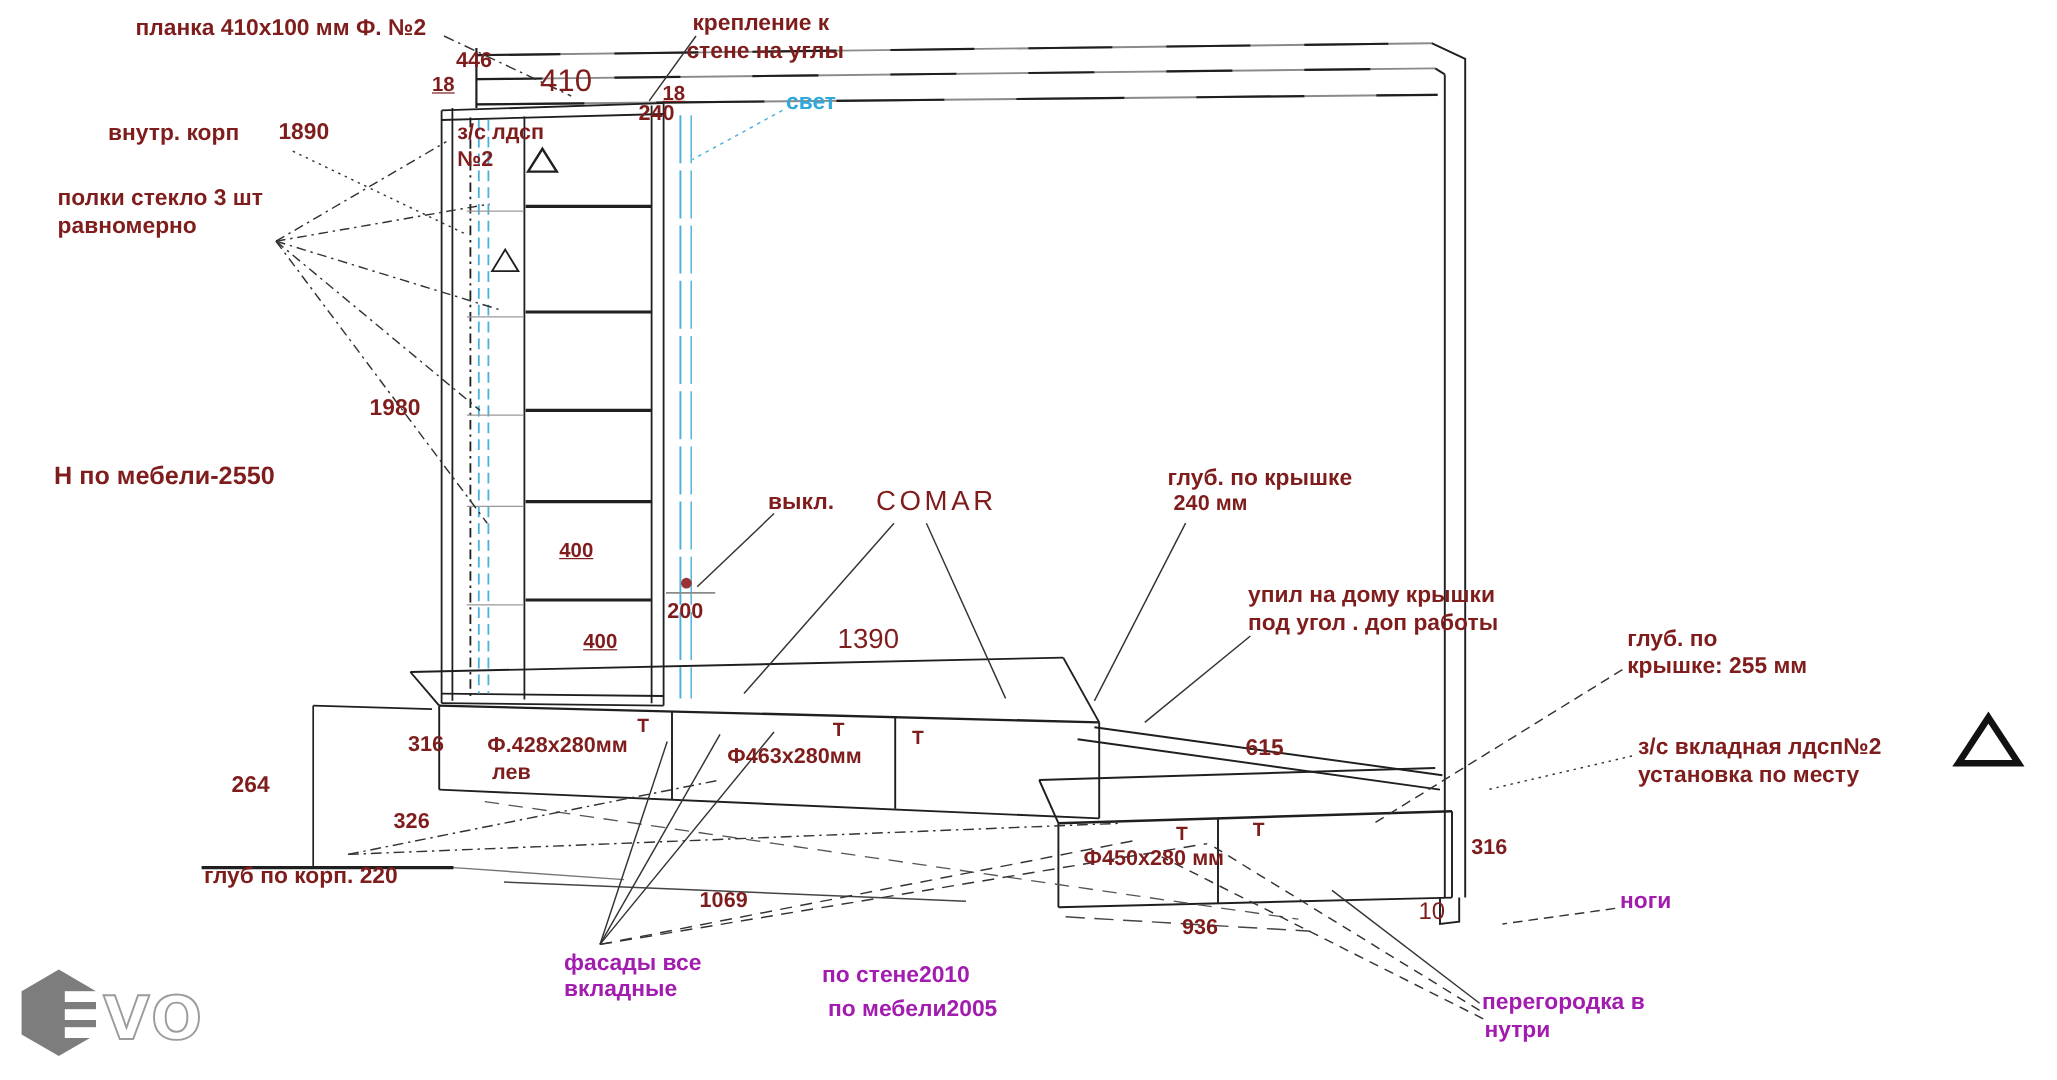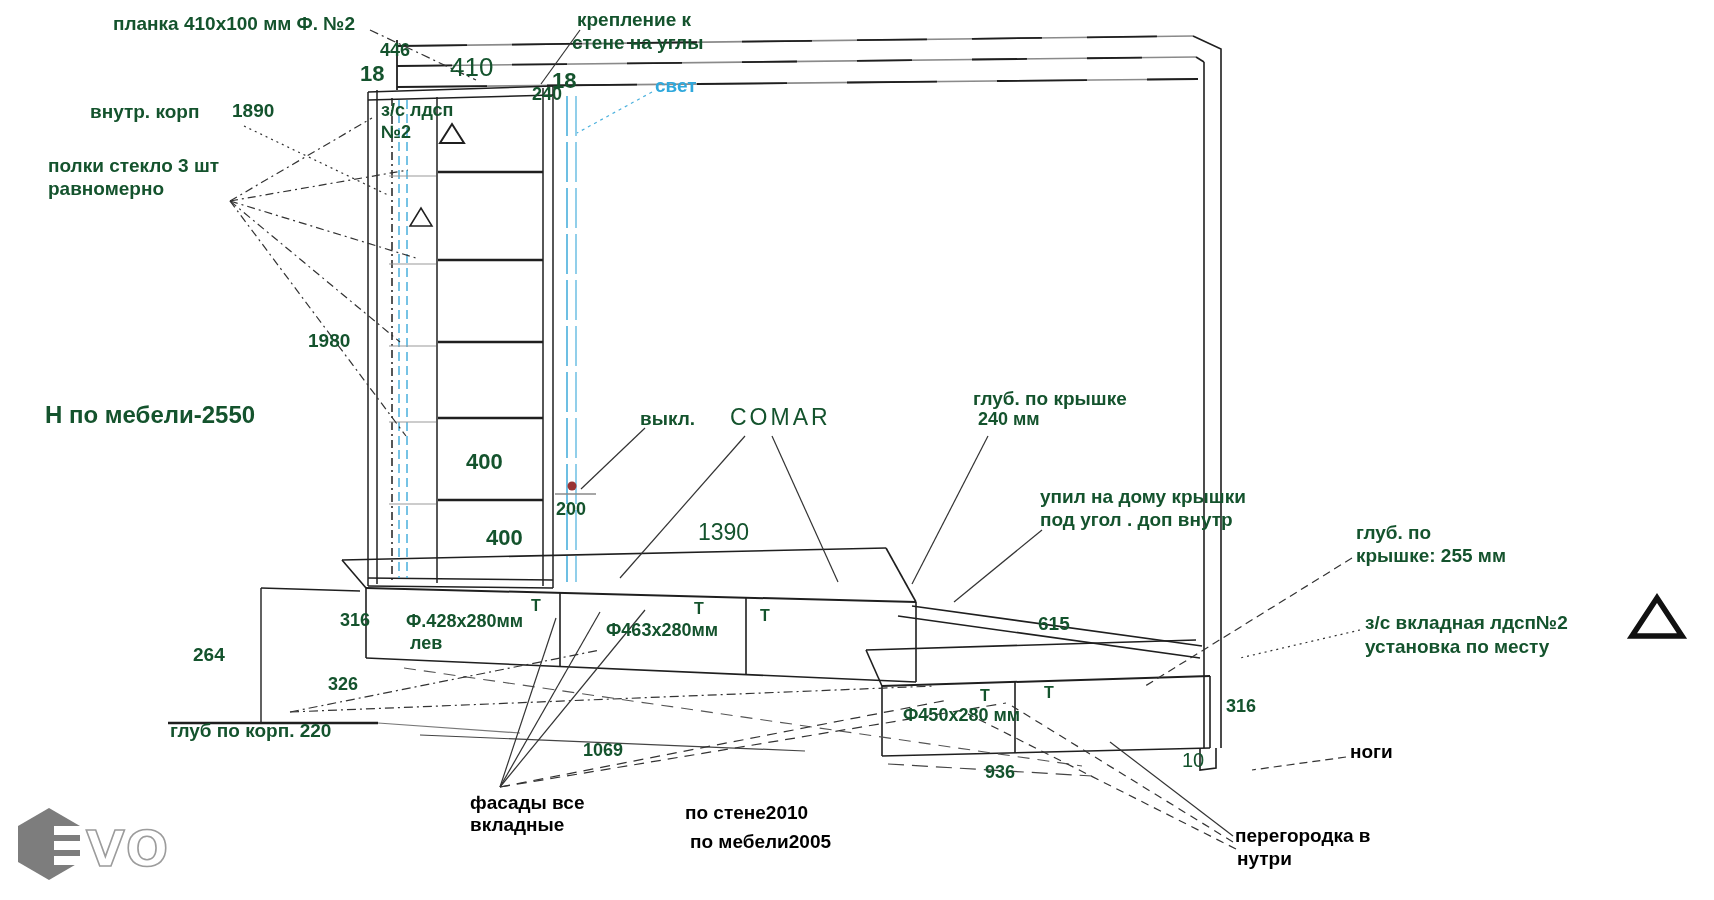--- a/index.html
+++ b/index.html
@@ -1,25 +1,25 @@
 <!DOCTYPE html>
 <html><head>
 <meta charset="utf-8">
 <style>
   html,body{margin:0;padding:0;background:#fff;}
   .stage{position:relative;width:1714px;height:900px;background:#ffffff;
          font-family:"Liberation Sans",sans-serif;overflow:hidden;}
   .stage svg{position:absolute;left:0;top:0;}
-  .lbl{position:absolute;color:#14532d;font-weight:bold;font-size:18px;
+  .lbl{position:absolute;color:#7f1d1d;font-weight:bold;font-size:18px;
        white-space:nowrap;line-height:1.05;}
-  .fs17{font-size:22px;} .fs19{font-size:19px;} .fs20{font-size:20px;} .fs21{font-size:24px;margin-top:16px;}
+  .fs17{font-size:17px;text-decoration:underline;} .fs19{font-size:19px;} .fs20{font-size:20px;} .fs21{font-size:21px;}
   .big{font-weight:normal;font-size:26px;}
   .mid{font-weight:normal;font-size:23px;}
   .comar{font-weight:normal;font-size:23px;letter-spacing:3px;}
-  .gray{color:#000000;}
+  .gray{color:#a21caf;}
   .blue{color:#2fa8dc;}
   .tmark{font-size:16px;font-weight:bold;}
 </style>
 </head>
 <body>
 
 <div class="stage">
 
 <svg width="1714" height="900" viewBox="0 0 1714 900">
 
@@ -188,21 +188,21 @@
 <div class="lbl fs17" style="left:466px;top:450px">400</div>
 <div class="lbl fs17" style="left:486px;top:526px">400</div>
 <div class="lbl" style="left:556px;top:500px">200</div>
 
 <div class="lbl fs19" style="left:640px;top:409px">выкл.</div>
 <div class="lbl comar" style="left:730px;top:405px">COMAR</div>
 <div class="lbl mid" style="left:698px;top:520px">1390</div>
 <div class="lbl fs19" style="left:973px;top:389px">глуб. по крышке</div>
 <div class="lbl" style="left:978px;top:410px">240 мм</div>
 <div class="lbl fs19" style="left:1040px;top:487px">упил на дому крышки</div>
-<div class="lbl fs19" style="left:1040px;top:510px">под угол . доп внутр</div>
+<div class="lbl fs19" style="left:1040px;top:510px">под угол . доп работы</div>
 <div class="lbl fs19" style="left:1356px;top:523px">глуб. по</div>
 <div class="lbl fs19" style="left:1356px;top:546px">крышке: 255 мм</div>
 <div class="lbl fs19" style="left:1365px;top:613px">з/с вкладная лдсп№2</div>
 <div class="lbl fs19" style="left:1365px;top:637px">установка по месту</div>
 
 <div class="lbl" style="left:340px;top:611px">316</div>
 <div class="lbl" style="left:406px;top:612px">Ф.428x280мм</div>
 <div class="lbl" style="left:410px;top:634px">лев</div>
 <div class="lbl fs19" style="left:193px;top:645px">264</div>
 <div class="lbl" style="left:328px;top:675px">326</div>

